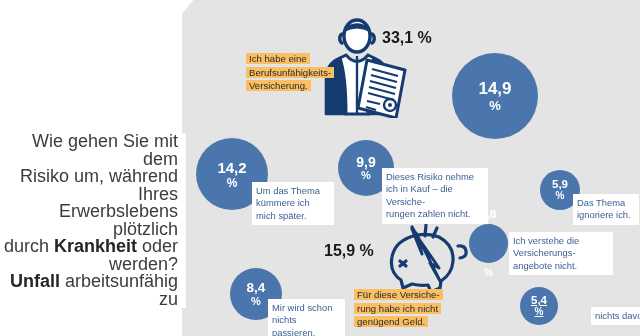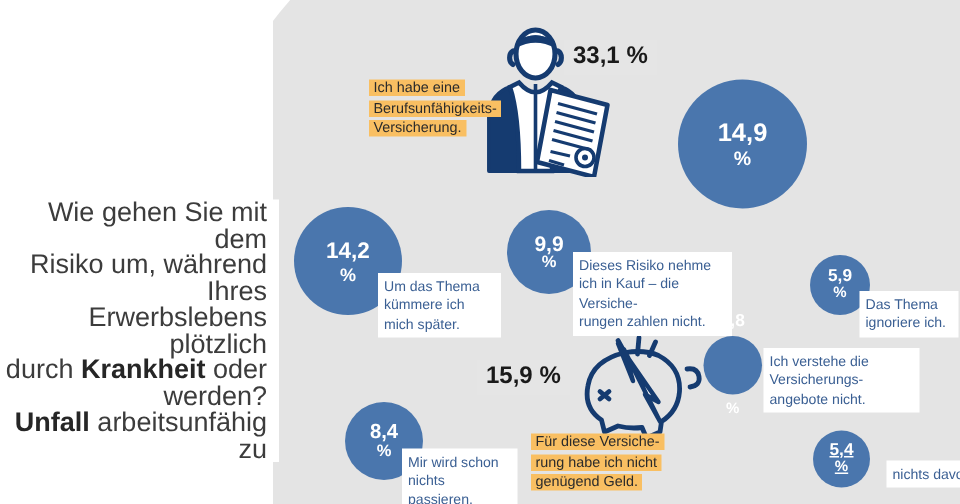--- a/index.html
+++ b/index.html
@@ -78,21 +78,21 @@
 
   .c84{left:230px;top:268px;width:52px;height:52px;}
   .c84 .num{font-size:13.5px;} .c84 .pct{font-size:11px;margin-top:1px;}
 
   .c59{left:540px;top:170px;width:40px;height:40px;}
   .c59 .num{font-size:11.5px;} .c59 .pct{font-size:10px;margin-top:0px;}
 
   .c58{left:469px;top:224px;width:39px;height:39px;gap:48px;}
   .c58 .num{font-size:11.5px;} .c58 .pct{font-size:10px;margin-top:0px;}
 
-  .c54{left:542px;top:287px;width:38px;height:38px;text-decoration:underline;}
+  .c54{left:520px;top:287px;width:38px;height:38px;text-decoration:underline;}
   .c54 .num{font-size:11.5px;} .c54 .pct{font-size:10px;margin-top:0px;}
 
   
   .label{
     position:absolute;
     background:#ffffff;
     color:#3a5f93;
     font-size:9.4px;
     line-height:12.4px;
     padding:3px 5px 3px 4px;

